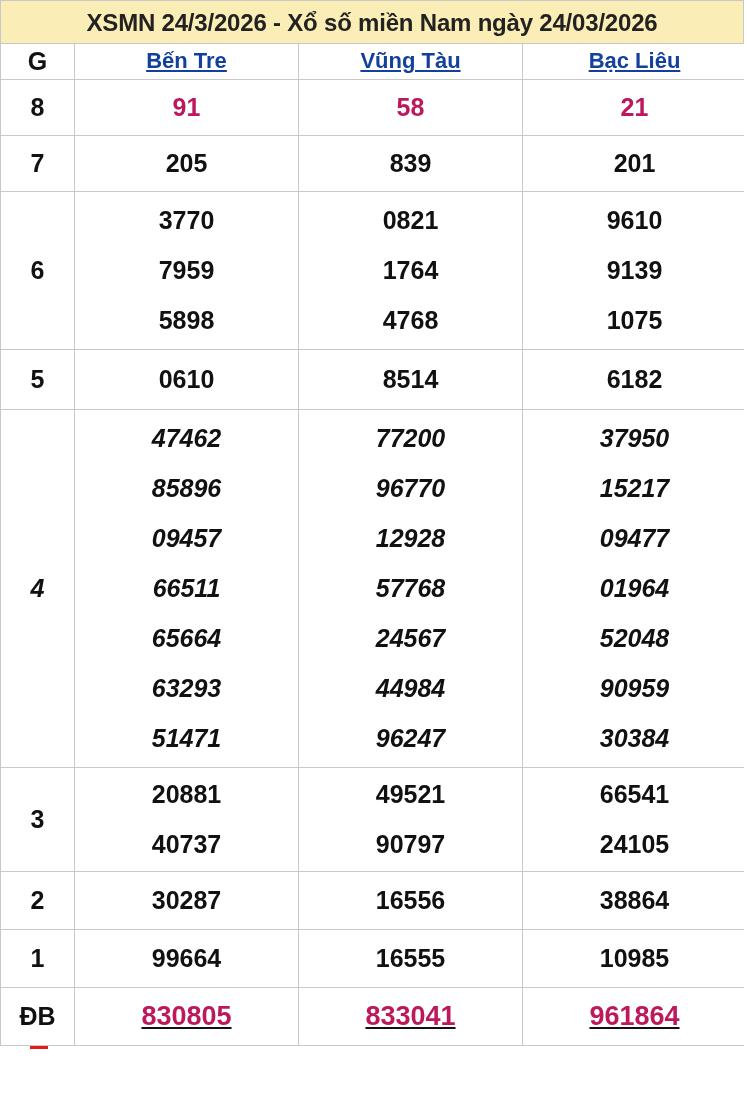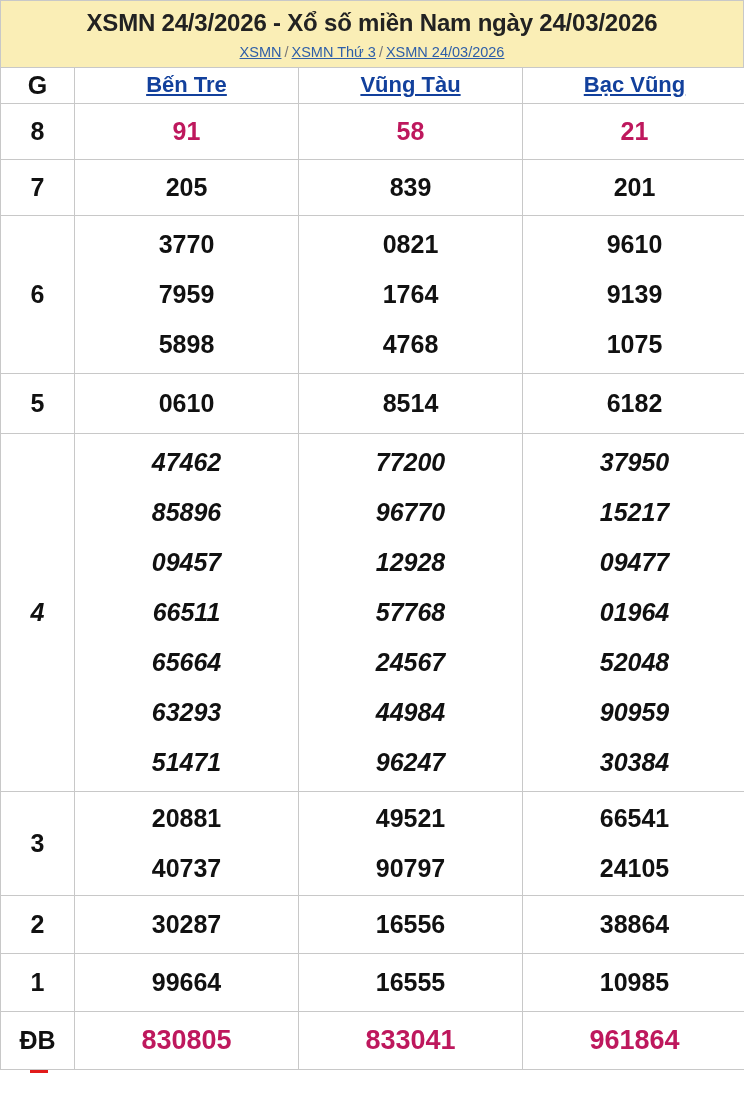--- a/index.html
+++ b/index.html
@@ -88,21 +88,21 @@
   .red { color: #be185d; }
   tr.r8 td { height: 56px; }
   tr.r7 td { height: 56px; }
   tr.r6 td { height: 158px; }
   tr.r5 td { height: 60px; }
   tr.r4 td { height: 358px; font-style: italic; }
   tr.r3 td { height: 104px; }
   tr.r2 td { height: 58px; }
   tr.r1 td { height: 58px; }
   tr.rdb td { height: 58px; }
-  tr.rdb td.num { font-size: 27px; }
+  tr.rdb td.num { font-size: 27px; text-decoration: underline; }
   .footer-strip {
     height: 8px;
     width: 747px;
     position: relative;
   }
   .footer-mark {
     position: absolute;
     left: 30px;
     top: 0;
     width: 18px;
@@ -110,32 +110,29 @@
     border-top: 3px solid #e21b1b;
   }
 </style>
 </head>
 <body>
 
 <div class="page">
 
   <div class="header">
     <div class="header-title">XSMN 24/3/2026 - Xổ số miền Nam ngày 24/03/2026</div>
-    <div class="breadcrumb">
-      <a href="#">XSMN</a><span class="sep">/</span><a href="#">XSMN Thứ 3</a><span class="sep">/</span><a href="#">XSMN 24/03/2026</a>
-    </div>
   </div>
 
   <table class="result">
     <tbody>
       <tr class="head">
         <td class="colg">G</td>
         <td class="prov"><a href="#">Bến Tre</a></td>
         <td class="prov"><a href="#">Vũng Tàu</a></td>
-        <td class="prov"><a href="#">Bạc Vũng</a></td>
+        <td class="prov"><a href="#">Bạc Liêu</a></td>
       </tr>
 
       <tr class="r8">
         <td class="colg">8</td>
         <td class="num">
             <div class="cellnums">
               <span class="red">91</span>
             </div>
           </td>
         <td class="num">

